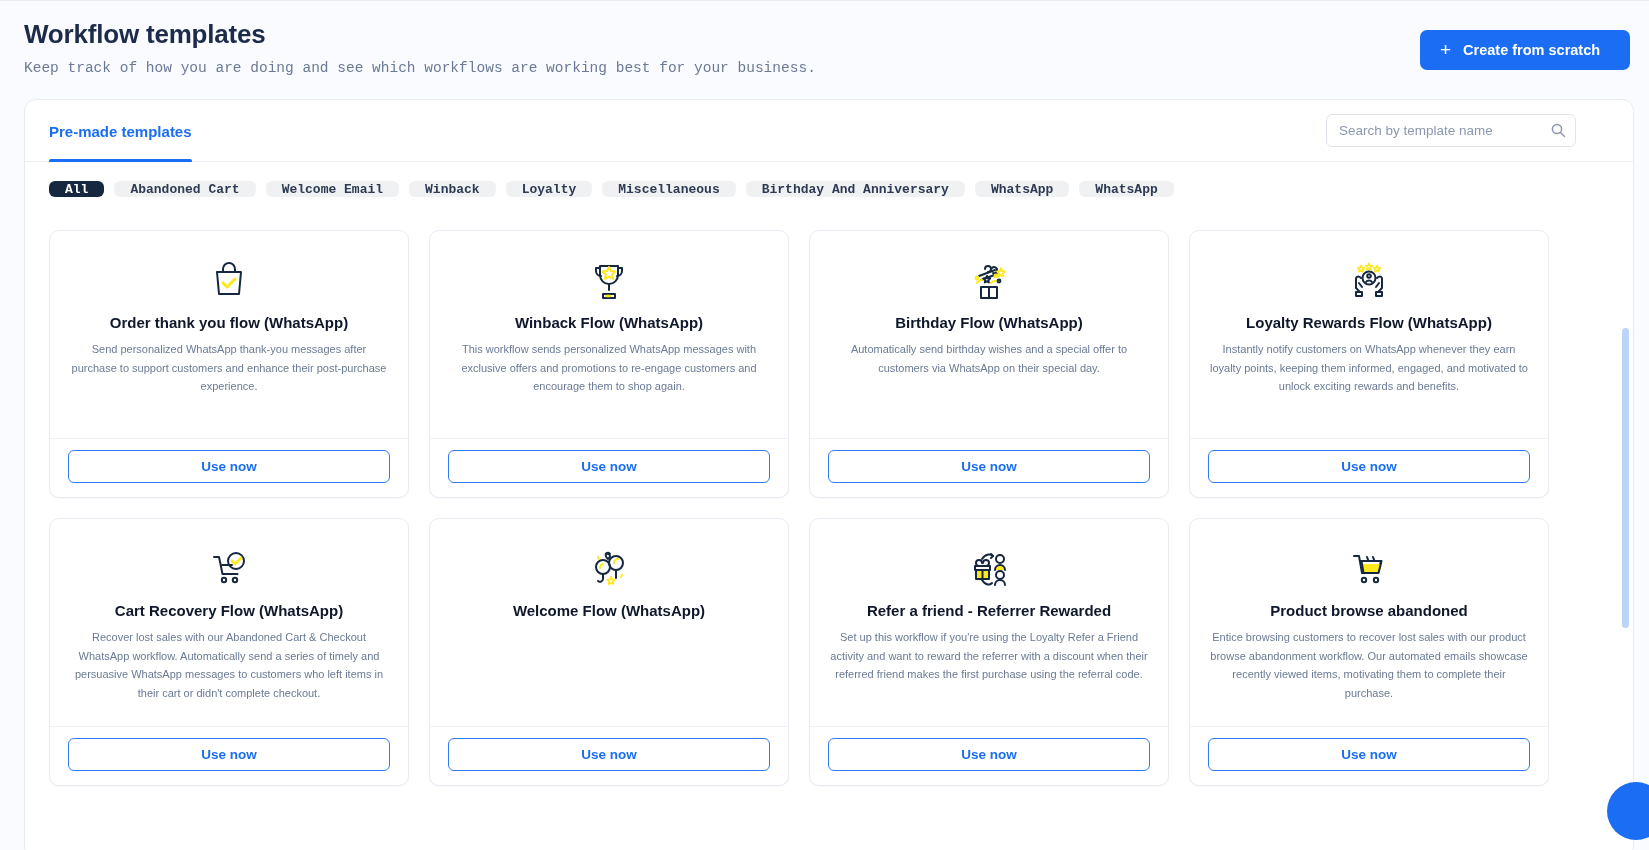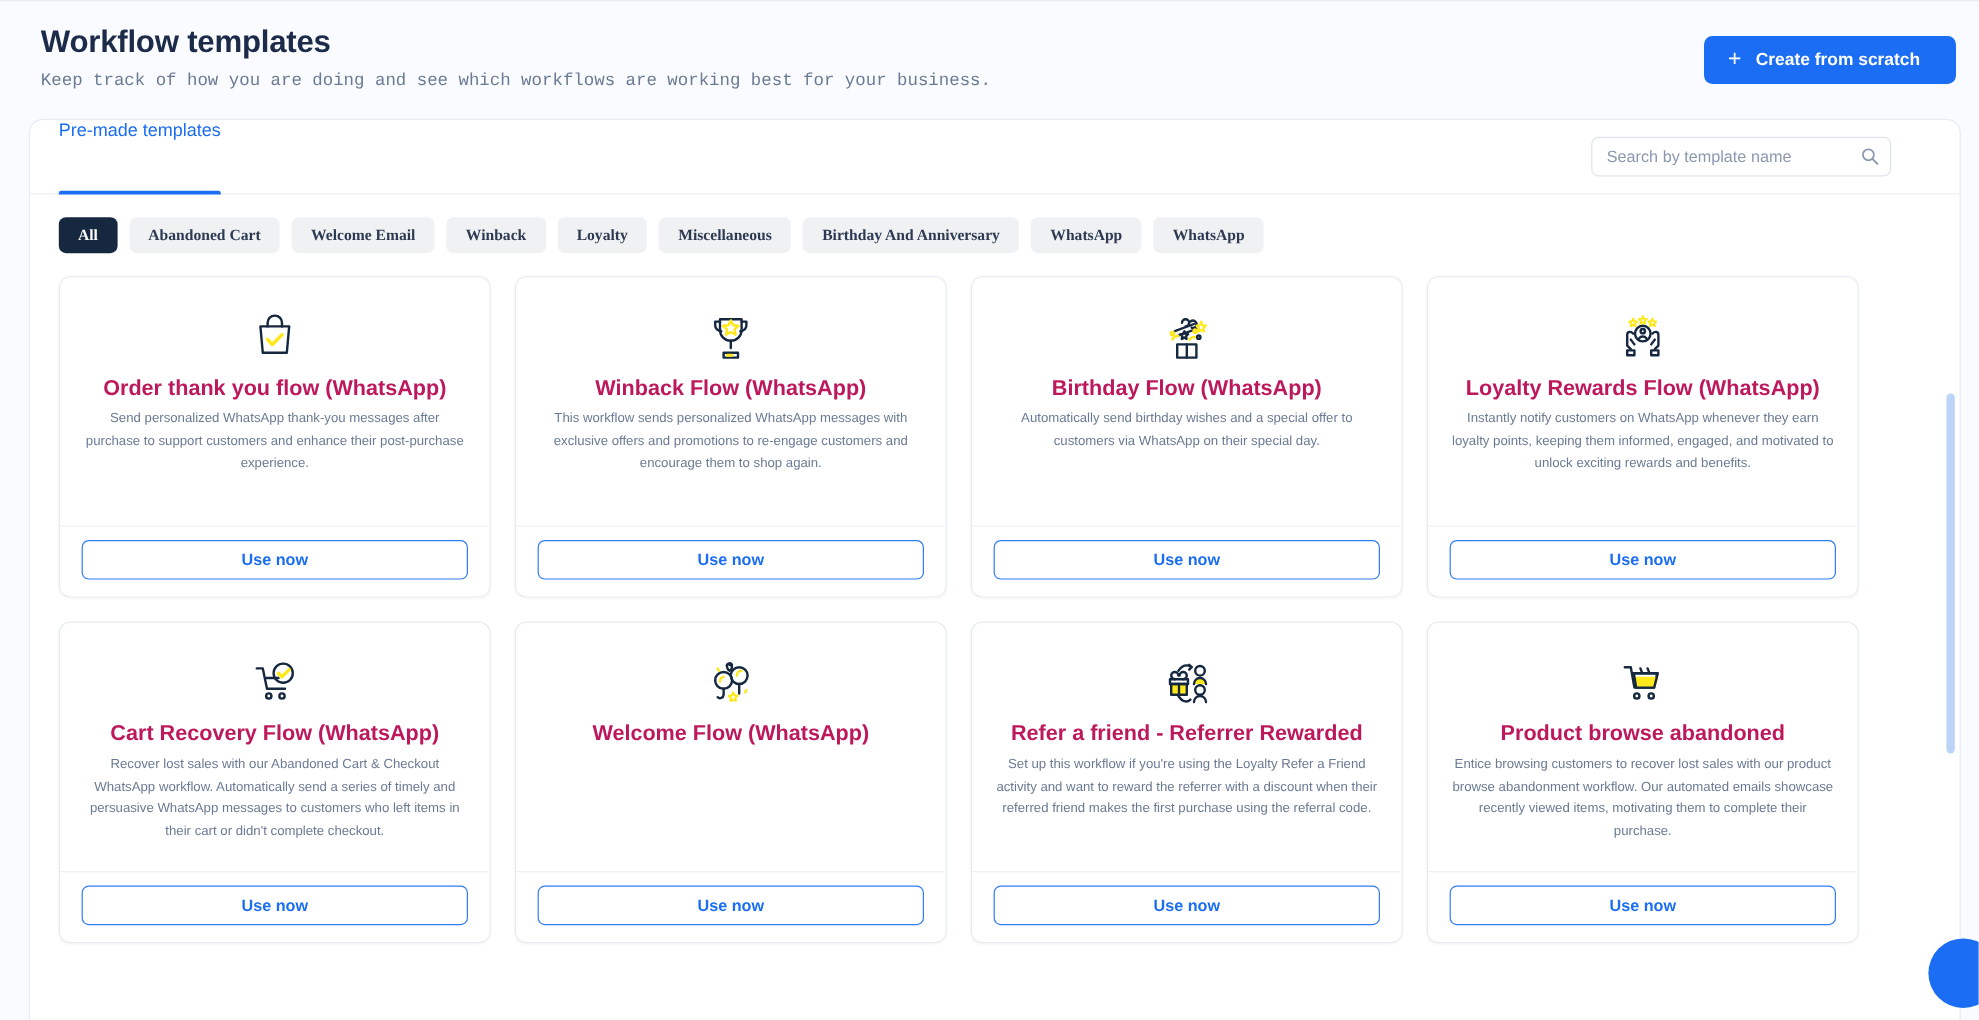--- a/index.html
+++ b/index.html
@@ -16,21 +16,21 @@
     overflow: hidden;
   }
   .top-hairline {
     position: absolute; top: 0; left: 0; right: 0; height: 1px;
     background: #e7ecf3;
   }
 
   
   .header {
     position: absolute;
-    top: 18px; left: 34px; right: 0;
+    top: 18px; left: 24px; right: 0;
     height: 70px;
   }
   .page-title {
     font-size: 26px;
     font-weight: bold;
     color: #1d2b4b;
     letter-spacing: -0.2px;
     line-height: 32px;
   }
   .page-subtitle {
@@ -83,23 +83,23 @@
   .tabs-row {
     position: relative;
     height: 62px;
     border-bottom: 1px solid #eaeef5;
   }
   .tab {
     position: absolute;
     left: 24px; top: 0;
     height: 62px;
     display: flex;
-    align-items: flex-start;
+    align-items: center;
     font-size: 15px;
-    font-weight: normal;
+    font-weight: bold;
     color: #1b6ef3;
     cursor: pointer;
   }
   .tab::after {
     content: "";
     position: absolute;
     left: 0; right: 0; bottom: 0;
     height: 3px;
     background: #1b6ef3;
     border-radius: 2px 2px 0 0;
@@ -135,32 +135,32 @@
   
   .chips {
     position: absolute;
     top: 81px;
     left: 24px;
     display: flex;
     gap: 10px;
     align-items: center;
   }
   .chip {
-    height: 30px;
+    height: 16px;
     padding: 0 16px;
     border-radius: 6px;
     background: #f0f1f3;
     color: #2c3a52;
     font-size: 13px;
     font-weight: bold;
     display: flex;
     align-items: center;
     justify-content: center;
     border: none;
-    font-family: Liberation Serif, serif;
+    font-family: Liberation Mono, monospace;
     cursor: pointer;
     white-space: nowrap;
   }
   .chip.active {
     background: #16283f;
     color: #ffffff;
   }
 
   
   .grid {
@@ -188,23 +188,23 @@
     text-align: center;
   }
   .card-icon {
     height: 54px;
     display: flex;
     align-items: center;
     justify-content: center;
     margin-bottom: 6px;
   }
   .card-title {
-    font-size: 18px;
+    font-size: 15px;
     font-weight: bold;
-    color: #be185d;
+    color: #0f172a;
     margin-bottom: 7px;
     line-height: 20px;
   }
   .card-desc {
     font-size: 11px;
     color: #6b7a94;
     line-height: 18.5px;
     text-align: center;
   }
   .card-footer {

